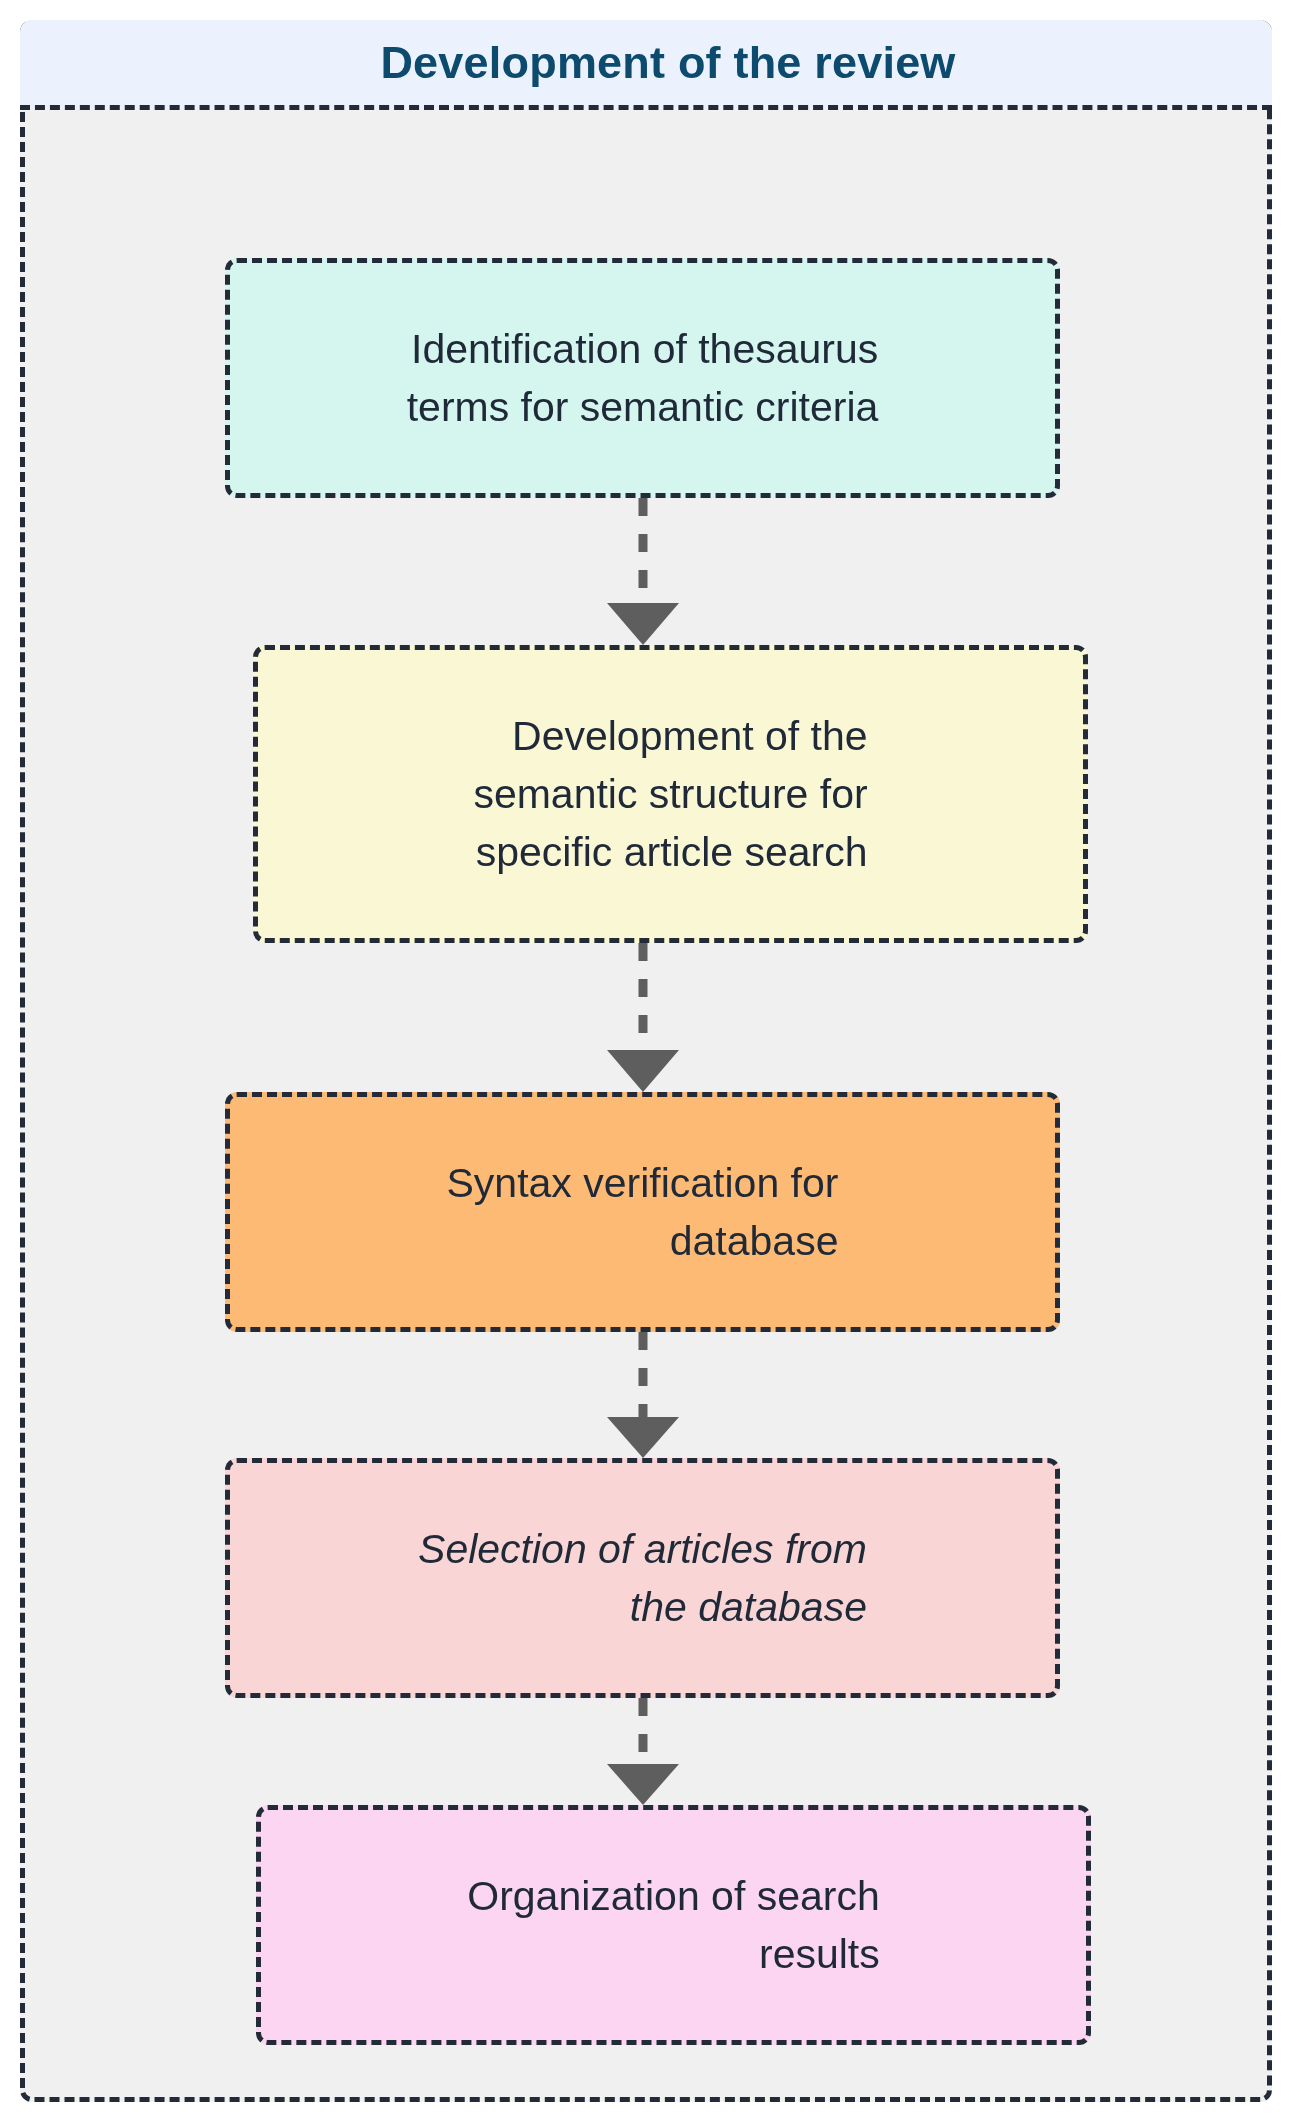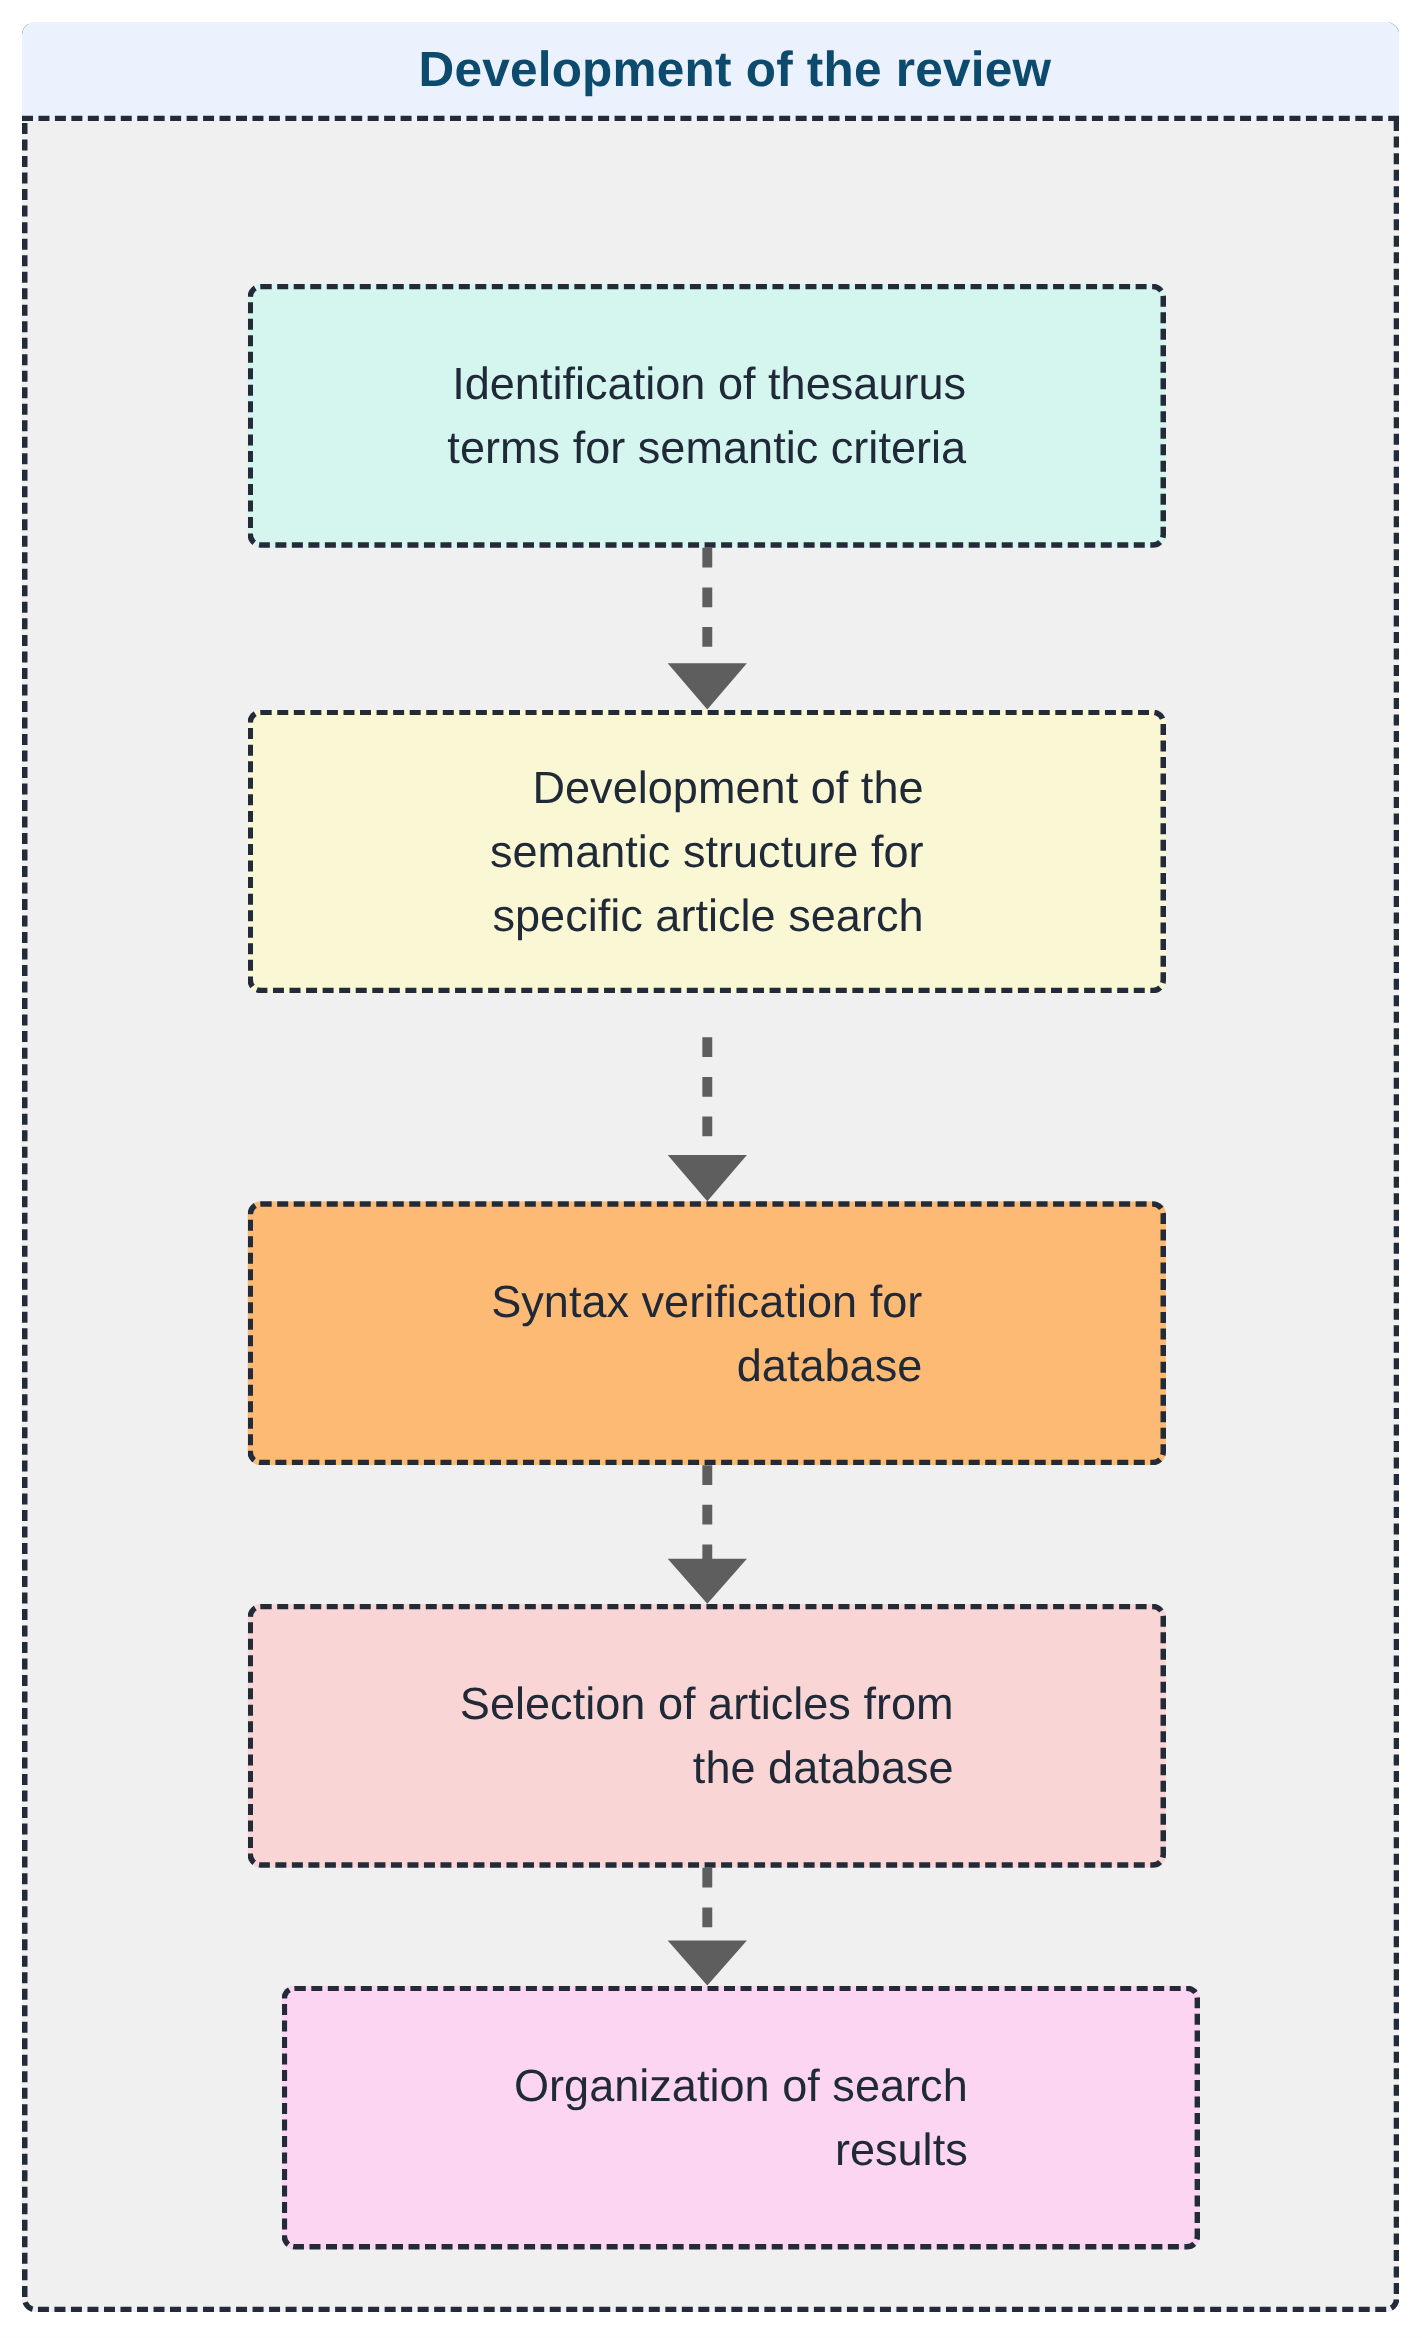--- a/index.html
+++ b/index.html
@@ -77,23 +77,23 @@
 
   .flow-node .node-label {
     font-size: 41px;
     color: #1f2937;
     line-height: 1.42;
     padding: 0 26px;
     white-space: pre-line;
   }
 
   #node-1 { top: 258px;  height: 240px; background: #d5f5ef; }
-  #node-2 { top: 645px;  height: 258px; background: #faf8d4; }
+  #node-2 { top: 645px;  height: 298px; background: #faf8d4; margin-left: 28px; }
   #node-3 { top: 1092px; height: 240px; background: #fceed9; }
-  #node-4 { top: 1458px; height: 240px; background: #fad5d5; }
+  #node-4 { top: 1458px; height: 240px; background: #fad5d5; font-style: italic; }
   #node-5 { top: 1805px; height: 240px; background: #fbd5f2; }
 
   
   .connector {
     position: absolute;
     left: 0;
     width: 1293px;
     pointer-events: none;
   }
   .connector svg { display: block; overflow: visible; }

